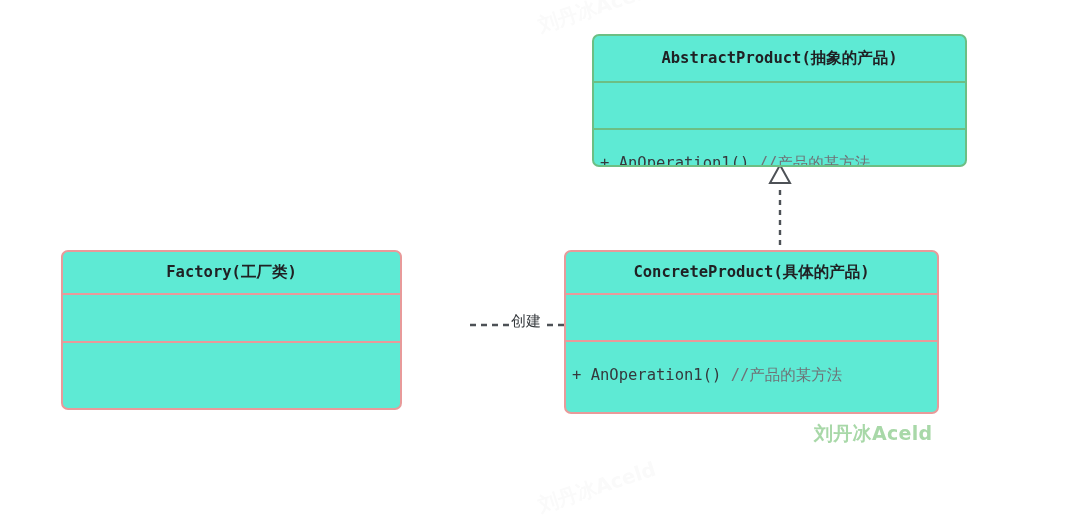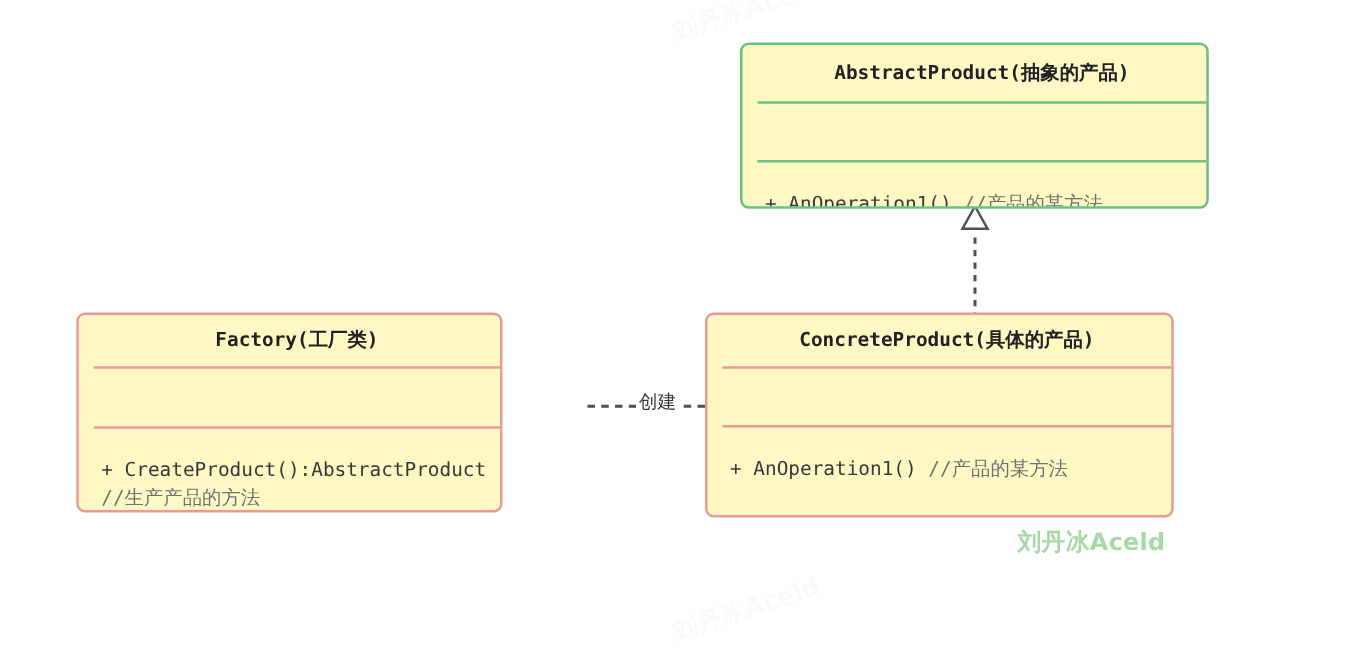--- a/index.html
+++ b/index.html
@@ -18,27 +18,26 @@
 
   .canvas {
     position: absolute;
     inset: 0;
   }
 
   
   .uml-box {
     position: absolute;
     box-sizing: border-box;
-    background: #fef9c3;
+    background: #5eead4;
     border-radius: 7px;
     border-style: solid;
     border-width: 2px;
     overflow: hidden;
     z-index: 3;
-    padding-left: 12px;
   }
   .uml-box.green { border-color: #6cbf84; }
   .uml-box.pink  { border-color: #e89a9a; }
 
   .uml-title {
     display: flex;
     align-items: center;
     justify-content: center;
     box-sizing: border-box;
     font-weight: bold;
@@ -175,24 +174,20 @@
     <div class="uml-methods">
       <div><span>+ AnOperation1()</span><span class="cmt"> <span>//产品的某方法</span></span></div>
     </div>
   </div>
 
   <div class="uml-box pink" id="box-factory">
     <div class="uml-title">Factory(工厂类)</div>
     <div class="uml-sep"></div>
     <div class="uml-attrs"></div>
     <div class="uml-sep"></div>
-    <div class="uml-methods">
-      <div>+ CreateProduct():AbstractProduct</div>
-      <div class="cmt">//生产产品的方法</div>
-    </div>
   </div>
 
   <svg class="connector" id="realization-connector" width="36" height="92" viewBox="0 0 36 92">
     <line x1="18" y1="92" x2="18" y2="22" stroke="#4d5156" stroke-width="2.4" stroke-dasharray="5,5"></line>
     <polygon points="18,2 28,20 8,20" fill="#ffffff" stroke="#4d5156" stroke-width="2" stroke-linejoin="miter"></polygon>
   </svg>
 
   <svg class="connector" id="create-connector" width="130" height="40" viewBox="0 0 130 40">
     <line x1="2" y1="20" x2="112" y2="20" stroke="#4d5156" stroke-width="2.4" stroke-dasharray="6,5"></line>
     <path d="M 103 11 L 120 20 L 103 29" fill="none" stroke="#4d5156" stroke-width="2.4" stroke-linecap="butt" stroke-linejoin="miter"></path>

